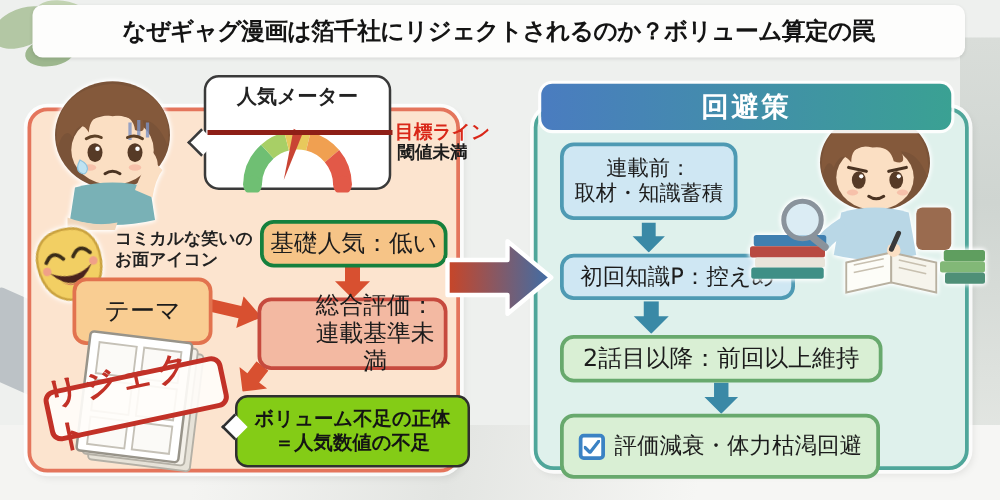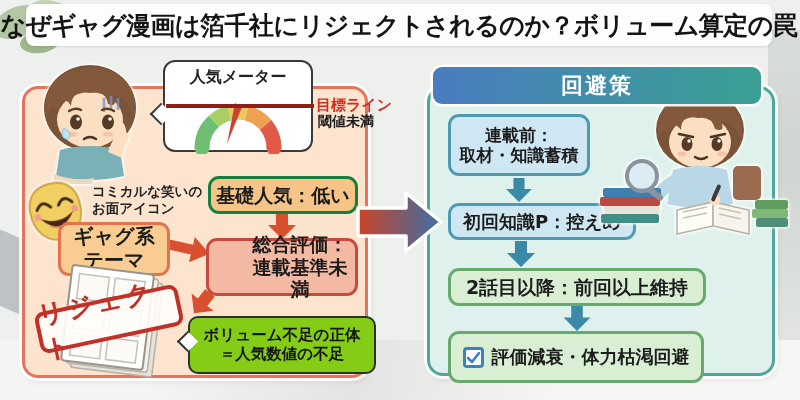--- a/index.html
+++ b/index.html
@@ -14,28 +14,28 @@
     background:linear-gradient(100deg,#f4f4f2 20%,#e3e5e2 45%,#f6f6f4 70%);}
   .bg-right{position:absolute;left:768px;top:30px;width:32px;height:330px;
     background:linear-gradient(180deg,#d9ddd9,#cfd5d1 40%,#e4e7e3);}
   .bg-left-object{position:absolute;left:-18px;top:240px;width:70px;height:70px;
     background:#bcc2c6;transform:rotate(24deg);border-radius:4px;}
   .bg-plant{position:absolute;left:0;top:0;}
   
   .title-band{position:absolute;left:26px;top:4px;width:746px;height:42px;
     background:#fdfdfc;border-radius:8px;display:flex;align-items:center;justify-content:center;
     box-shadow:0 1px 3px rgba(0,0,0,.10);}
-  .title-band h1{margin:0;font-size:25px;font-weight:800;color:#141414;letter-spacing:-.5px;white-space:nowrap;}
+  .title-band h1{margin:0;font-size:19px;font-weight:800;color:#141414;letter-spacing:-.5px;white-space:nowrap;}
   
   .panel{position:absolute;border-radius:16px;box-shadow:0 0 0 3px rgba(255,255,255,.85),2px 3px 7px rgba(0,0,0,.10);}
   .panel.left{left:22px;top:86px;width:346px;height:292px;background:#fce4cf;border:3.5px solid #e4755c;box-sizing:border-box;}
   .panel.right{left:427px;top:86px;width:348px;height:290px;background:#dff1ec;border:3.5px solid #4fa69a;box-sizing:border-box;}
   
   .box{position:absolute;box-sizing:border-box;border-radius:11px;display:flex;flex-direction:column;
-    align-items:center;justify-content:center;text-align:center;line-height:1.18;font-weight:700;color:#1c1c1c;}
+    align-items:center;justify-content:center;text-align:center;line-height:1.18;font-weight:400;color:#1c1c1c;}
   .box.orange{background:#f6c487;border:3px solid #15803d;align-items:center;}
   .box.theme{background:#f9cd92;border:3px solid #e2734f;}
   .box.salmon{background:#f3b9a2;border:3px solid #c64a3e;padding-left:36px;}
   .box.blue{background:#cfe7f3;border:3px solid #4e9ab3;}
   .box.green{background:#d9efd4;border:3px solid #68a96d;}
   
   .meter-bubble{position:absolute;left:163px;top:60px;width:146px;height:88px;background:#fff;
     border:2.5px solid #3a3a3a;border-radius:12px;z-index:3;}
   .meter-bubble .mtitle{display:block;text-align:center;font-size:16px;font-weight:800;color:#222;margin-top:5px;}
   .meter-tail{position:absolute;left:153px;top:106px;width:14px;height:14px;background:#fff;
@@ -133,21 +133,20 @@
     <circle cx="49" cy="33" r="3.4" fill="#f0a088"></circle>
     <path d="M13,35 Q30,58 47,35 Q30,46 13,35 Z" fill="#4a231d"></path>
     <path d="M20,44 Q30,52 40,44 Q30,50 20,44 Z" fill="#c8695a"></path>
   </svg>
   <div class="mask-caption">
     <div>コミカルな笑いの</div>
     <div>お面アイコン</div>
   </div>
 
   <div class="box theme" style="left:58px;top:222px;width:112px;height:54px;font-size:20px;z-index:3;">
-    <span>ギャグ系</span>
     <span>テーマ</span>
   </div>
 
   <div class="box orange" style="left:208px;top:176px;width:150px;height:38px;font-size:19px;z-index:3;">
     <span>基礎人気：低い</span>
   </div>
 
   <div class="box salmon" style="left:206px;top:238px;width:152px;height:58px;font-size:19px;z-index:3;">
     <span>総合評価：</span>
     <span>連載基準未満</span>

